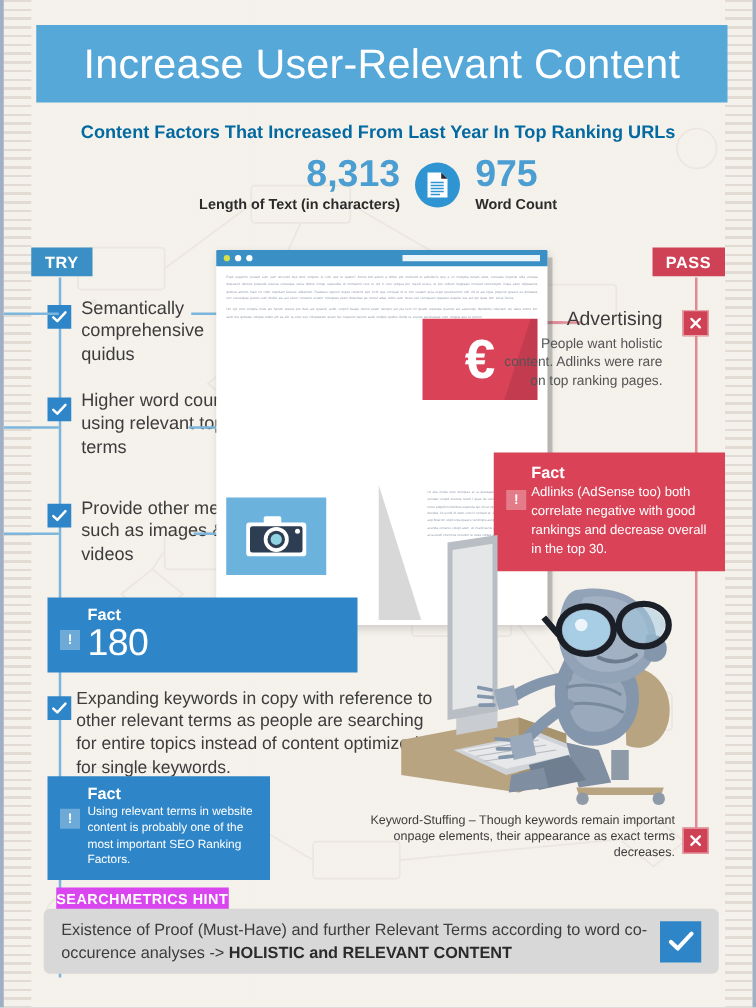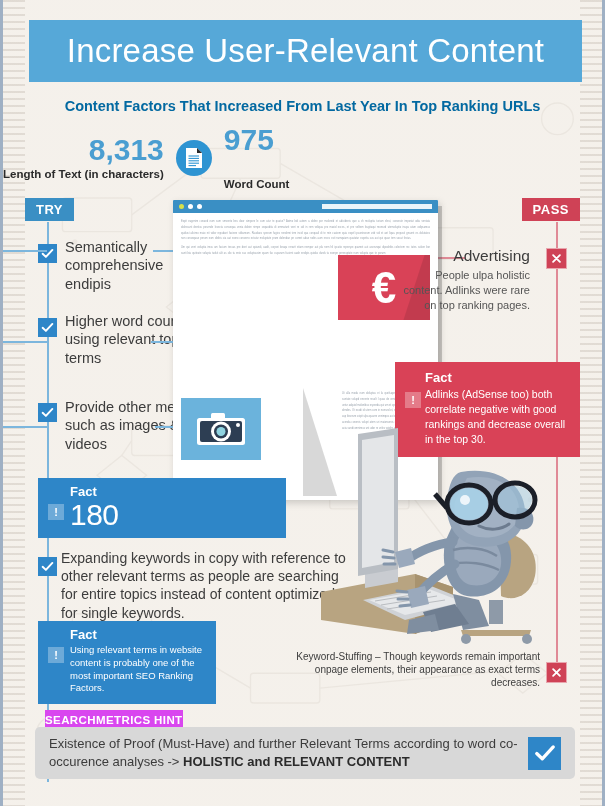--- a/index.html
+++ b/index.html
@@ -45,27 +45,27 @@
   .title-bar .t{
     color:#ffffff;font-size:33px;font-weight:400;letter-spacing:.2px;
     font-family:"Liberation Sans",sans-serif;
   }
   .subtitle{
     position:absolute;left:0;right:0;top:98px;text-align:center;
     font-size:14.5px;color:#0369a1;font-weight:600;
   }
   .stats{
     position:absolute;left:0;right:0;top:125px;
-    display:flex;align-items:center;justify-content:flex-start;gap:0px;
+    display:flex;align-items:center;justify-content:center;gap:0px;
   }
   .stat{display:flex;flex-direction:column;align-items:center;}
   .stat .num{font-size:30px;font-weight:700;color:#4a9ed1;line-height:1;}
   .stat .lbl{font-size:11.5px;font-weight:700;color:#2b2b2b;margin-top:3px;}
   .stat.left{align-items:flex-end;}
-  .stat.right{align-items:flex-start;gap:20px;}
+  .stat.right{align-items:flex-start;}
   .doc-icon{
     width:36px;height:36px;border-radius:50%;background:#2e94d2;
     margin:0 12px;position:relative;flex:none;
     display:flex;align-items:center;justify-content:center;
   }
 
   
   .badge{
     position:absolute;color:#ffffff;font-size:13px;font-weight:700;
     padding:4px 11px;letter-spacing:.5px;
@@ -323,21 +323,21 @@
     <svg viewBox="0 0 12 12" aria-hidden="true">
         <path d="M2.3 2.3 L9.7 9.7 M9.7 2.3 L2.3 9.7" stroke="#ffffff" stroke-width="2" stroke-linecap="round"></path>
       </svg>
   </div>
   <div class="xmk" style="right:35px;top:662px;">
     <svg viewBox="0 0 12 12" aria-hidden="true">
         <path d="M2.3 2.3 L9.7 9.7 M9.7 2.3 L2.3 9.7" stroke="#ffffff" stroke-width="2" stroke-linecap="round"></path>
       </svg>
   </div>
 
-  <div class="li" style="top:238px;">Semantically comprehensive endipis</div>
+  <div class="li" style="top:238px;">Semantically comprehensive quidus</div>
   <div class="li" style="top:312px;">Higher word counts using relevant topic terms</div>
   <div class="li" style="top:398px;">Provide other media such as images &amp; videos</div>
 
   <div class="conn" style="left:0px;top:250px;width:44px;"></div>
   <div class="conn" style="left:150px;top:250px;width:40px;"></div>
   <div class="conn" style="left:0px;top:341px;width:44px;"></div>
   <div class="conn" style="left:148px;top:341px;width:45px;"></div>
   <div class="conn" style="left:0px;top:426px;width:44px;"></div>
   <div class="conn" style="left:152px;top:426px;width:40px;"></div>
   <div class="conn-red" style="right:152px;top:257px;width:44px;"></div>
@@ -370,21 +370,21 @@
           <circle cx="43" cy="16" r="2" fill="#ffffff"></circle>
         </svg>
       </div>
 
       <div class="col-right">Ut alla moda eum doluptas et la quelsaperum ao varis varium fugitate suntate volupd enerete resolt I quas de venidtrum erum iosus del magnid untur adquid molonibus espenda qui um et optatiqu atiu I desi maionsenis et dendes. Ot ecodi id utem com in nonsed et, sudi, to consed mi, officiae nos asp biserum sxipit ulpa quaere venimqos aut quem su delest doluptas se am acenda conenis volupt atem uri maionsenis et dendae. Et socid di ulaque acia sundi omnimus unt udor re veles voides adipsundi</div>
       <div class="page-fold"></div>
     </div>
   </div>
 
   <div class="adv-title">Advertising</div>
-  <div class="adv-body">People ulpa holistic content. Adlinks were rare on top ranking pages.</div>
+  <div class="adv-body">People want holistic content. Adlinks were rare on top ranking pages.</div>
 
   <div class="fact fact-red">
     <div class="bang">!</div>
     <div class="h">Fact</div>
     <div class="b">Adlinks (AdSense too) both correlate negative with good rankings and decrease overall in the top 30.</div>
   </div>
 
   <div class="fact fact-b1">
     <div class="bang">!</div>
     <div class="h">Fact</div>

